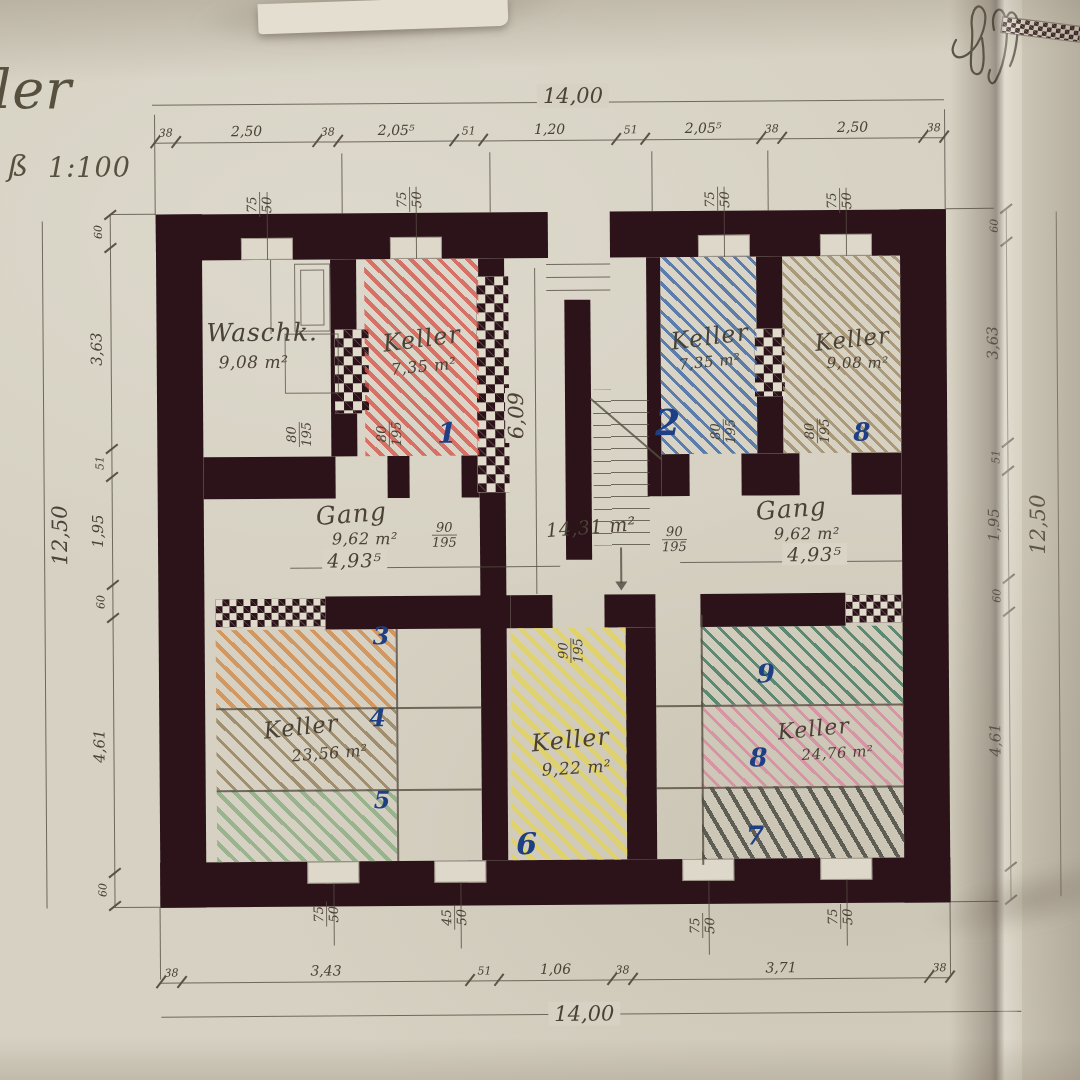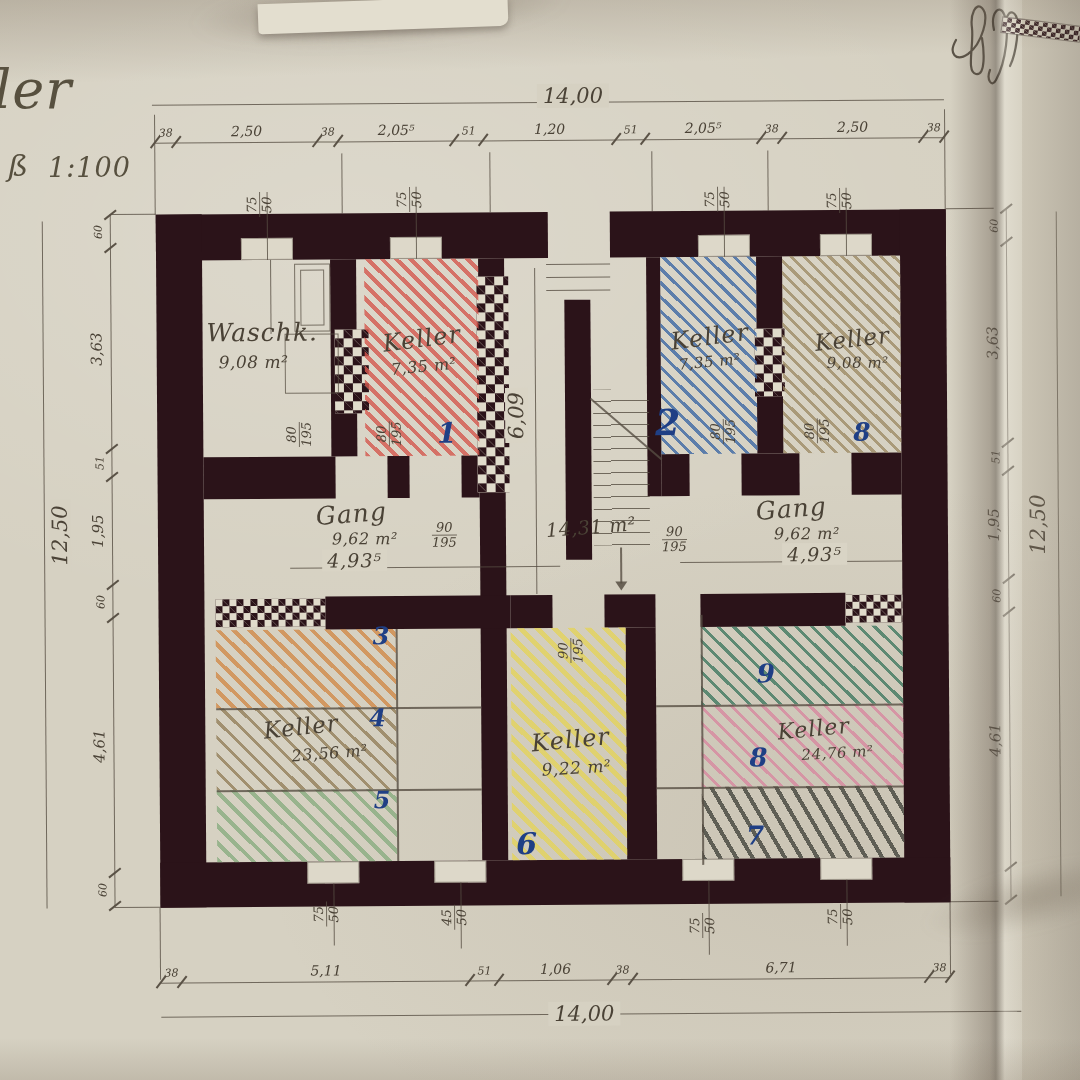--- a/index.html
+++ b/index.html
@@ -305,33 +305,33 @@
       <div class="seg" style="width:21px;">
           <span class="seg-label">38</span>
         </div>
     </div>
 
     <div class="chain chain-h" style="left:158px;top:964px;">
       <div class="seg" style="width:21px;">
           <span class="seg-label">38</span>
         </div>
       <div class="seg" style="width:288px;">
-          <span class="seg-label">5,11</span>
+          <span class="seg-label">3,43</span>
         </div>
       <div class="seg" style="width:29px;">
           <span class="seg-label">51</span>
         </div>
       <div class="seg" style="width:113px;">
           <span class="seg-label">1,06</span>
         </div>
       <div class="seg" style="width:21px;">
           <span class="seg-label">38</span>
         </div>
       <div class="seg" style="width:296px;">
-          <span class="seg-label">6,71</span>
+          <span class="seg-label">3,71</span>
         </div>
       <div class="seg" style="width:21px;">
           <span class="seg-label">38</span>
         </div>
     </div>
 
     <div class="pl" style="left:158px;top:1014px;width:860px;height:1px;"></div>
     <div class="total-label" style="left:545px;top:1002px;font-size:21px;">14,00</div>
 
     <div class="chain chain-v" style="left:96px;top:212px;">

